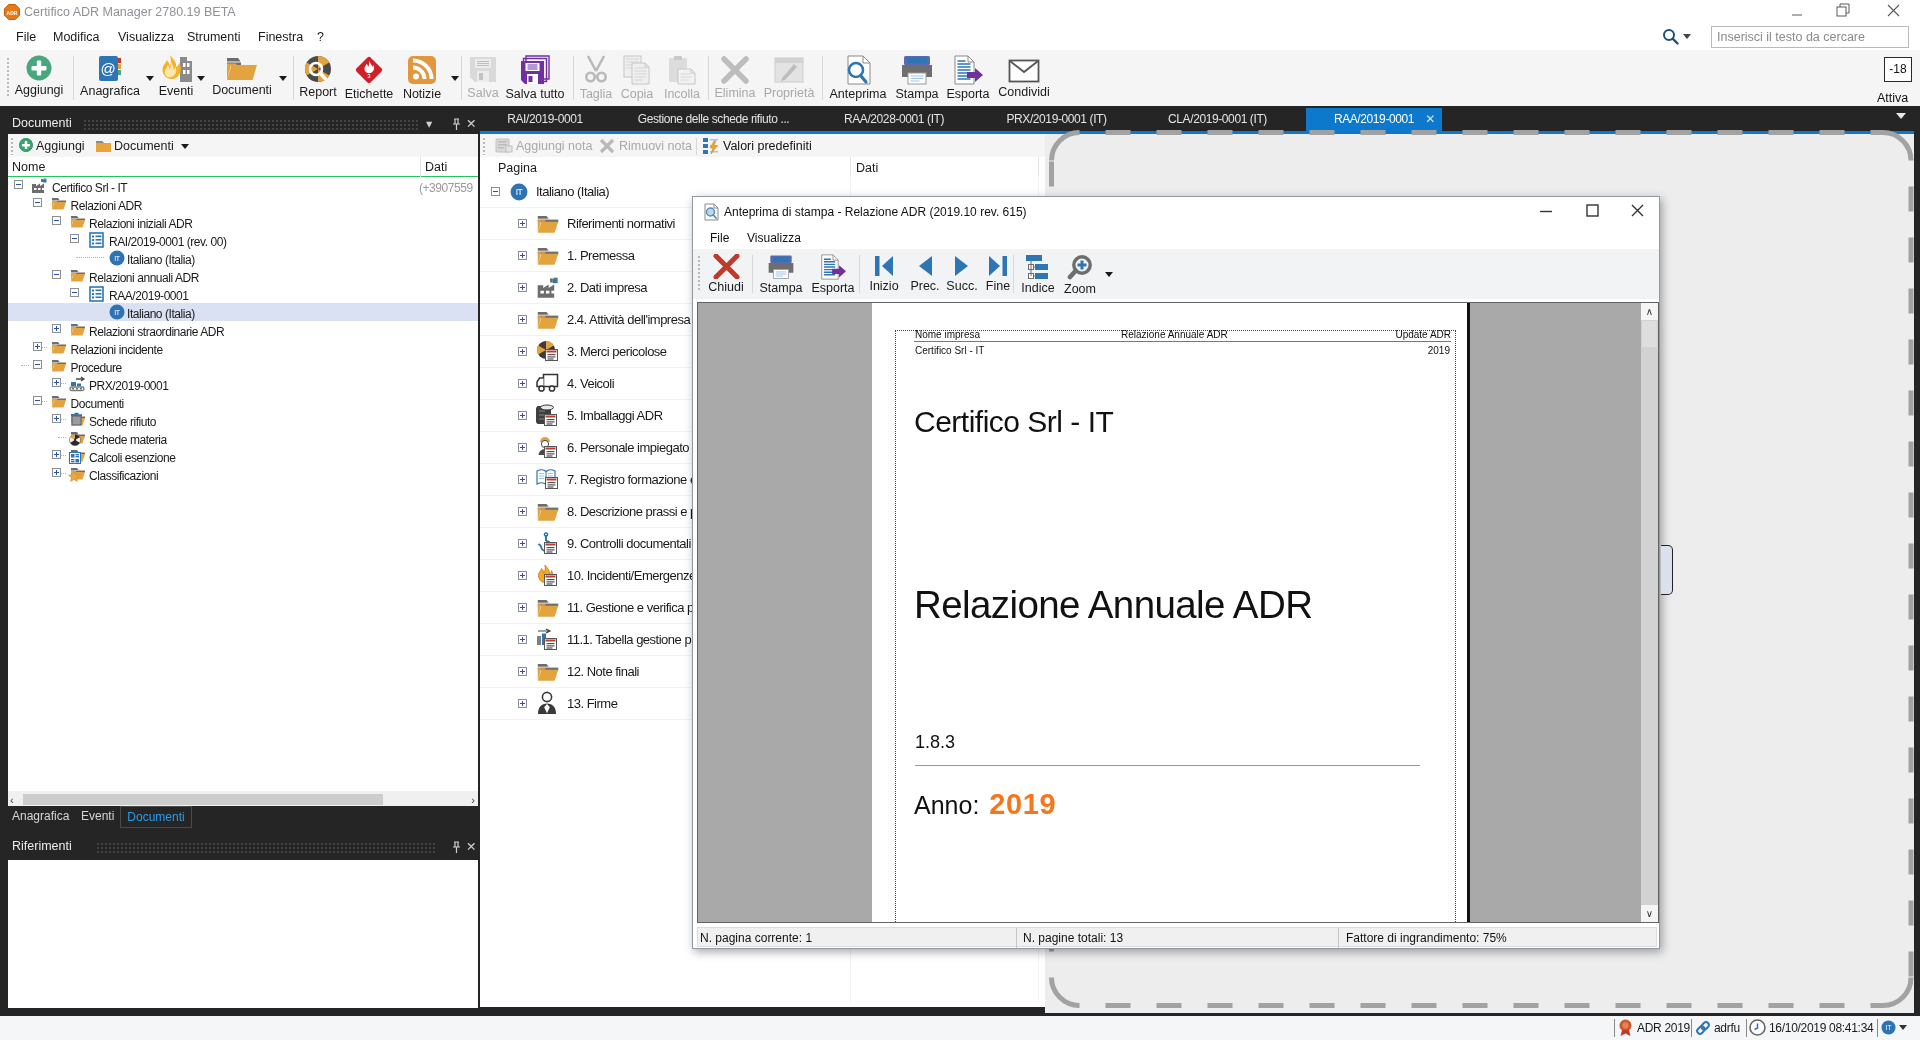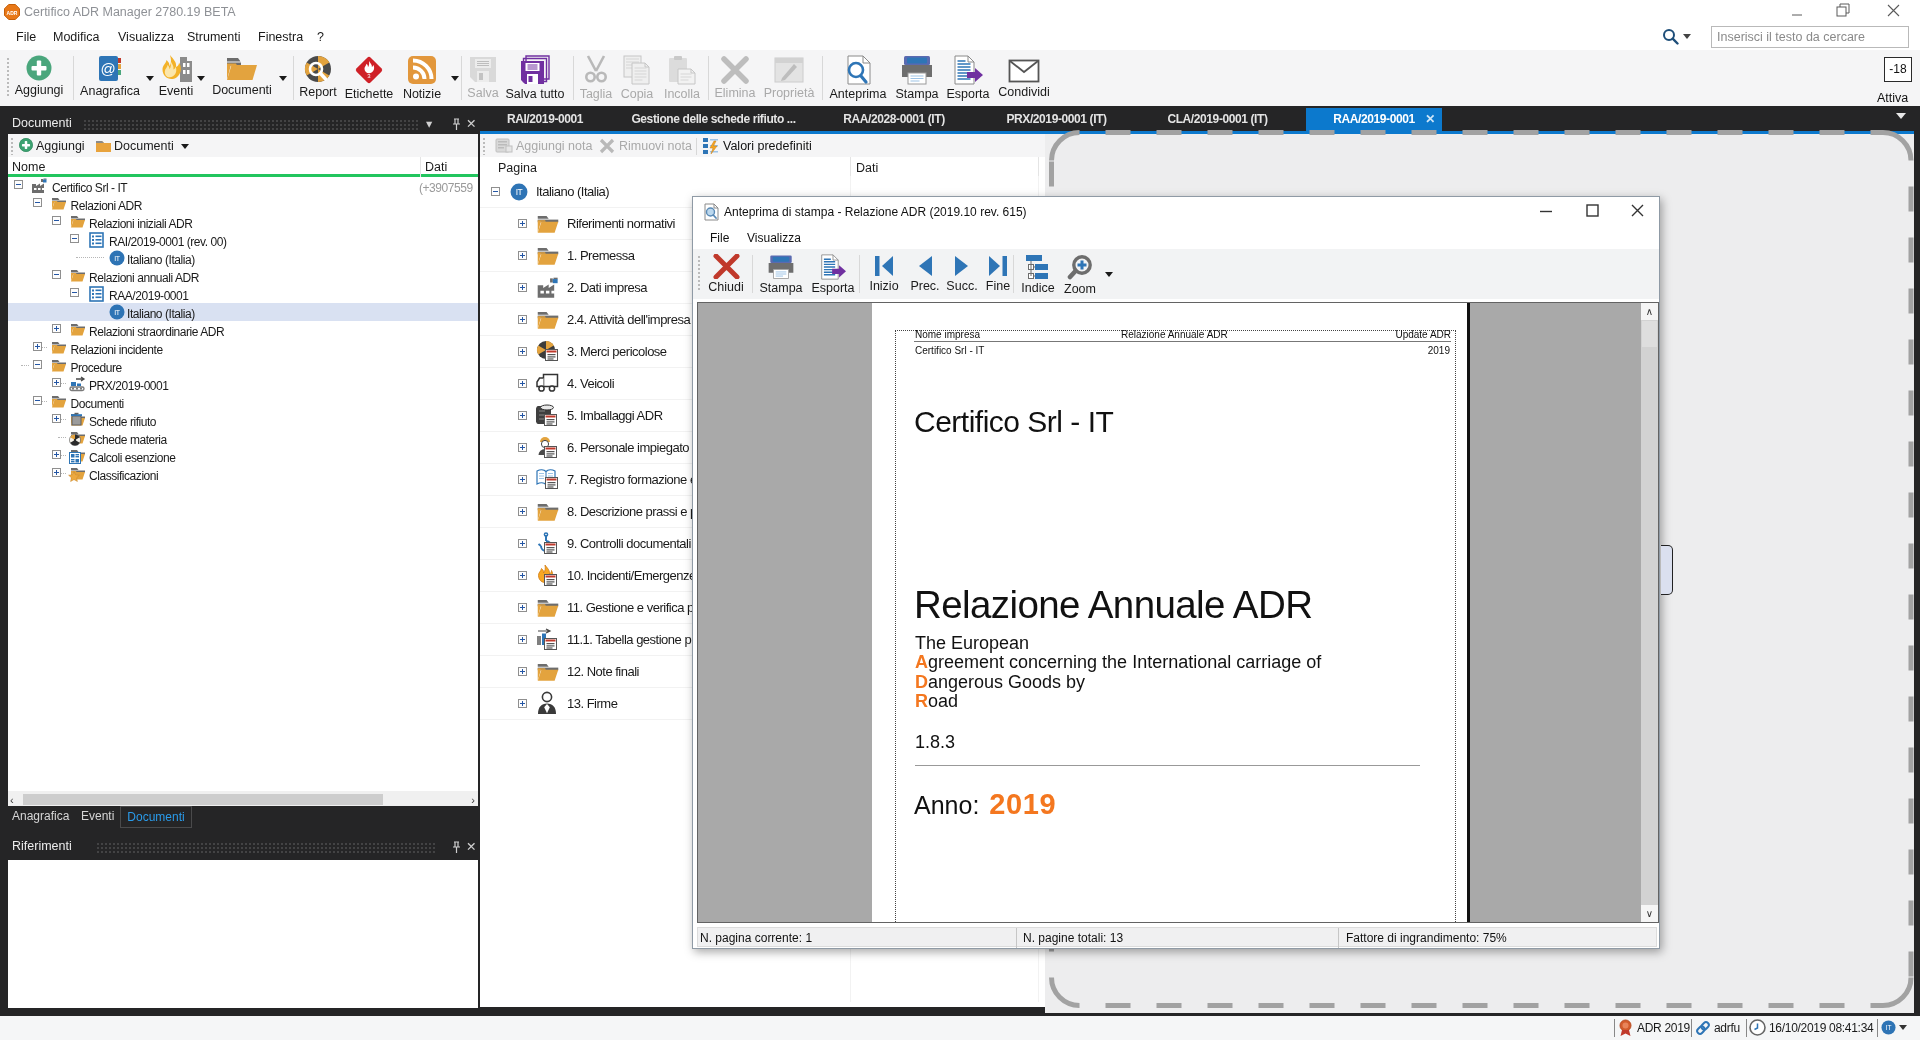--- a/index.html
+++ b/index.html
@@ -23,29 +23,29 @@
 #attiva { left:1884px; top:57px; width:28px; height:25px; border:1px solid #2a2a2a; background:#fff; font-size:12px; color:#111; text-align:center; line-height:23px; }
 #attivalbl { left:1877px; top:91px; font-size:12.5px; color:#111; }
 
 .winbtn { position:absolute; top:0; width:34px; height:22px; color:#5a5a5a; font-size:13px; text-align:center; line-height:20px; }
 
 #shell { left:0; top:106px; width:1920px; height:910px; background:#252526; }
 
 #lp-header { left:8px; top:6px; width:466px; height:24px; color:#ececec; font-size:12.5px; }
 #lp-white { left:8px; top:28px; width:470px; height:672px; background:#fff; }
 #lp-toolbar { left:0px; top:0px; width:470px; height:23px; background:#f5f5f6; font-size:12.5px; color:#1a1a1a; }
-#lp-cols { left:0; top:23px; width:470px; height:20px; background:#fff; border-bottom:3px solid #22c55e; font-size:12.5px; color:#1a1a1a; }
+#lp-cols { left:0; top:23px; width:470px; height:20px; background:#fff; border-bottom:1px solid #22c55e; font-size:12.5px; color:#1a1a1a; }
 #lp-tree { left:0; top:43px; width:470px; height:614px; background:#fff; overflow:hidden; font-size:12px; letter-spacing:-0.45px; color:#1a1a1a; }
 .trow { position:absolute; height:18px; line-height:18px; white-space:nowrap; }
 #lp-hscroll { left:0px; top:657px; width:470px; height:15px; background:#f0f0f0; }
 #lp-tabs { left:8px; top:700px; width:466px; height:22px; font-size:12px; color:#d6d6d6; }
 #info-header { left:8px; top:729px; width:466px; height:24px; color:#ececec; font-size:12.5px; }
 #info-white { left:8px; top:754px; width:470px; height:148px; background:#fff; }
 
-#tabbar { left:480px; top:2px; width:1434px; height:23px; font-size:12px; letter-spacing:-0.4px; color:#e4e4e4;font-weight:bold; }
+#tabbar { left:480px; top:2px; width:1434px; height:23px; font-size:12px; letter-spacing:-0.4px; color:#e4e4e4; }
 .tab { position:absolute; top:0; height:23px; line-height:22px; text-align:center; }
 #blueline { left:480px; top:25px; width:1440px; height:3px; background:#0c79cd; }
 #mp-white { left:480px; top:28px; width:565px; height:873px; background:#fff; }
 #mp-toolbar { left:0; top:0; width:565px; height:23px; background:#f5f5f6; font-size:12.5px; }
 #mp-cols { left:0; top:23px; width:659px; height:19px; background:#fff; font-size:12.5px; color:#1a1a1a; }
 #mp-tree { left:0; top:42px; width:565px; height:831px; overflow:hidden; font-size:13px; letter-spacing:-0.5px; color:#1a1a1a; }
 .mrow { position:absolute; left:0; width:565px; height:32px; border-bottom:1px solid #f2f2f2; white-space:nowrap; }
 .mrow .lbl { position:absolute; left:87px; top:8px; }
 
 #overlay { left:1045px; top:28px; width:869px; height:879px; background:#ededee; }
@@ -888,21 +888,20 @@
           <span style="position:absolute;left:206px">Relazione Annuale ADR</span>
           <span style="position:absolute;right:0px">Update ADR</span>
         </div>
         <div style="position:absolute;left:42px;top:38px;width:537px;height:1px;background:#777"></div>
         <div style="position:absolute;left:43px;top:42px;width:536px;font-size:10px;color:#111">
           <span>Certifico Srl - IT</span>
           <span style="position:absolute;right:1px">2019</span>
         </div>
         <div style="position:absolute;left:42px;top:102px;font-size:30px;letter-spacing:-0.5px;color:#111">Certifico Srl - IT</div>
         <div style="position:absolute;left:42px;top:280px;font-size:38.5px;letter-spacing:-0.6px;color:#111">Relazione Annuale ADR</div>
-        <div style="position:absolute;left:43px;top:331px;font-size:18px;color:#111;line-height:19.3px">The European<br><b style="color:#f4771f">A</b>greement concerning the International carriage of<br><b style="color:#f4771f">D</b>angerous Goods by<br><b style="color:#f4771f">R</b>oad</div>
         <div style="position:absolute;left:43px;top:429px;font-size:18px;color:#111">1.8.3</div>
         <div style="position:absolute;left:43px;top:462px;width:505px;height:1px;background:#999"></div>
         <div style="position:absolute;left:42px;top:485px;font-size:25px;color:#111">Anno: <b style="color:#f4771f;font-size:29px;letter-spacing:0.6px;margin-left:3px">2019</b></div>
       </div>
       <div style="position:absolute;left:769px;top:0;width:3px;height:621px;background:#111"></div>
       <div style="position:absolute;left:943px;top:0;width:17px;height:619px;background:#d2d2d2">
         <div style="position:absolute;left:0;top:0;width:17px;height:17px;background:#f5f5f5;text-align:center;font-size:10px;color:#333;line-height:17px">∧</div>
         <div style="position:absolute;left:1px;top:18px;width:15px;height:26px;background:#dedede"></div>
         <div style="position:absolute;left:0;bottom:0;width:17px;height:17px;background:#f5f5f5;text-align:center;font-size:10px;color:#333;line-height:17px">∨</div>
       </div>

